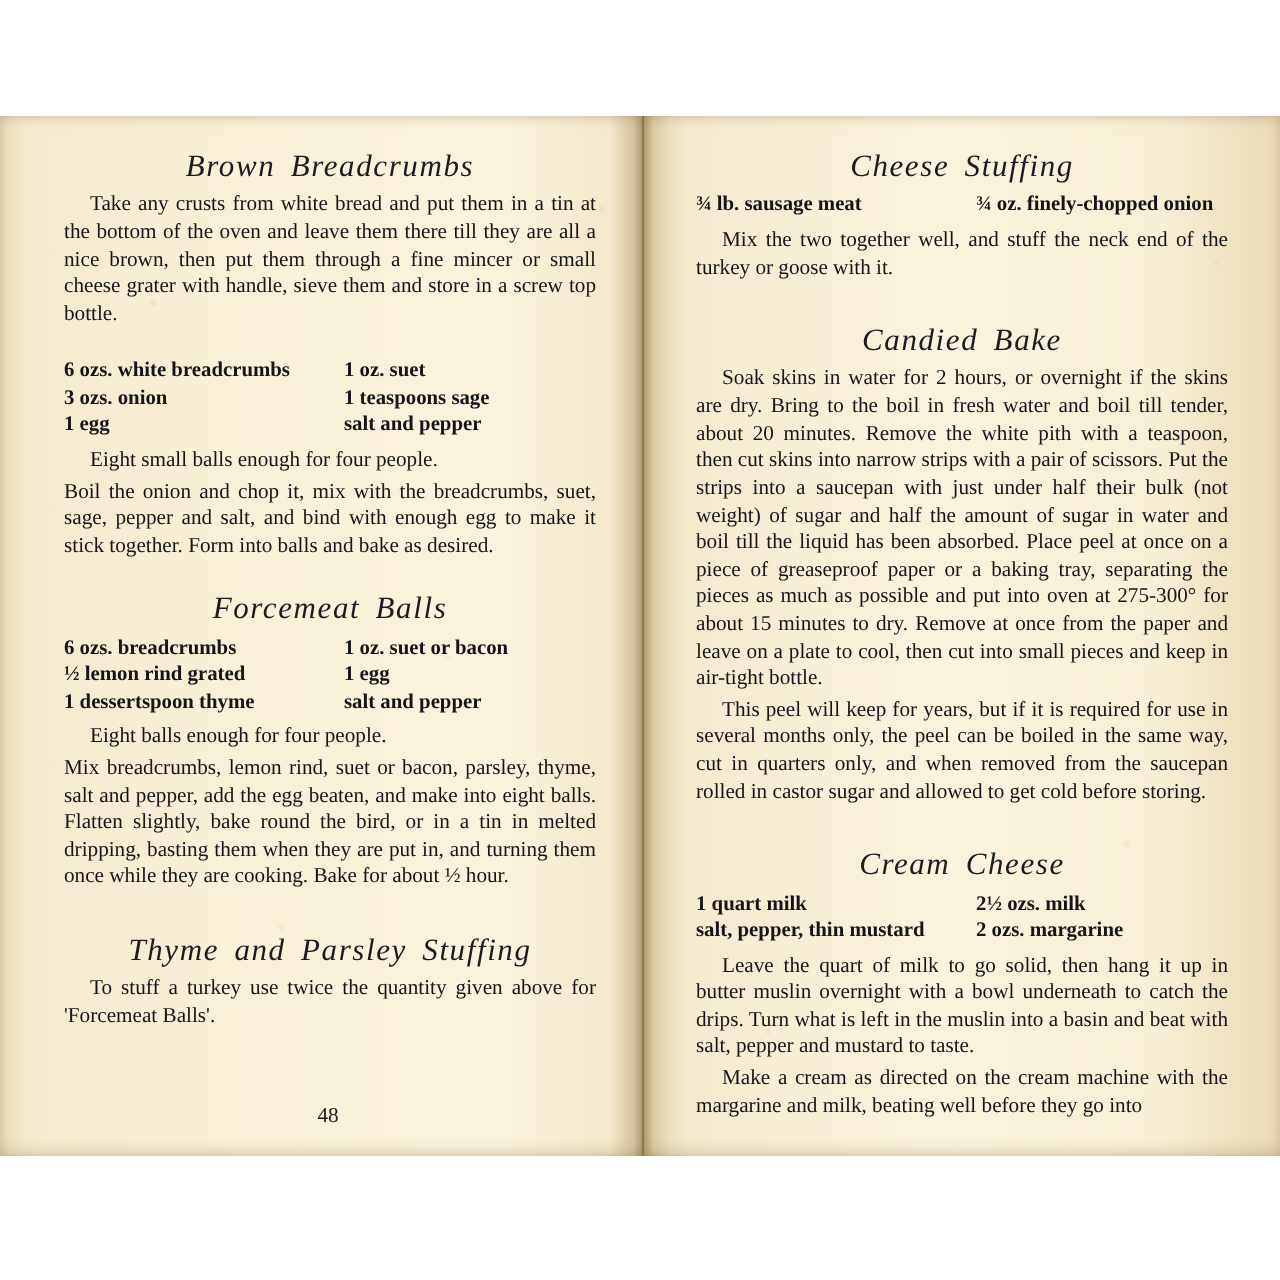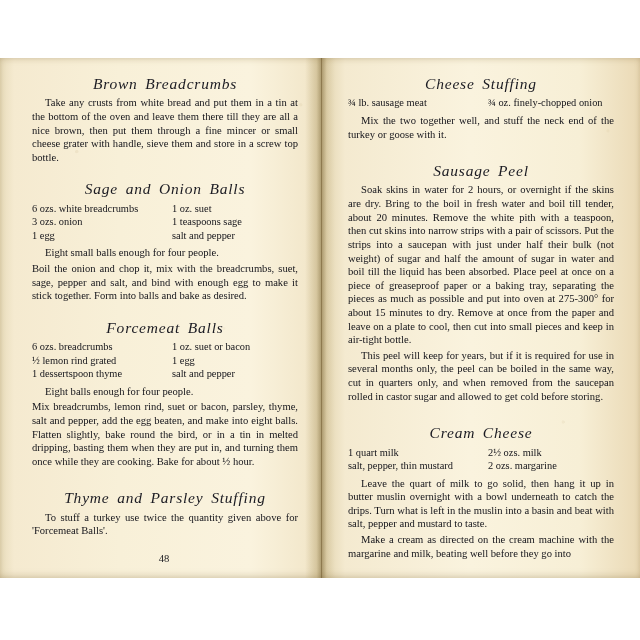--- a/index.html
+++ b/index.html
@@ -110,21 +110,21 @@
     line-height: 1.25;
   }
 
   .ingredients {
     display: flex;
     font-size: 10.4px;
     line-height: 1.30;
     color: #14141a;
     margin: 0 0 4px 0;
   }
-  .ing-col { flex: 1 1 50%; }
+  .ing-col { flex: 1 1 50%; font-weight: bold; }
   .ing-col.col2 { padding-left: 14px; }
   .ing-line { white-space: nowrap; }
 
   .body-text {
     font-size: 10.6px;
     line-height: 1.285;
     color: #14141a;
     text-align: justify;
     text-justify: inter-word;
     margin: 0 0 2px 0;
@@ -163,21 +163,20 @@
       <div class="spacer-sm"></div>
 
       <div class="recipe">
         <div class="recipe-title">Brown Breadcrumbs</div>
         <p class="body-text indent">Take any crusts from white bread and put them in a tin at the bottom of the oven and leave them there till they are all a nice brown, then put them through a fine mincer or small cheese grater with handle, sieve them and store in a screw top bottle.</p>
       </div>
 
       <div class="spacer-md"></div>
 
       <div class="recipe">
-        <div class="recipe-title">Sage and Onion Balls</div>
         <div class="ingredients">
           <div class="ing-col col1">
             <div class="ing-line">6 ozs. white breadcrumbs</div>
             <div class="ing-line">3 ozs. onion</div>
             <div class="ing-line">1 egg</div>
           </div>
           <div class="ing-col col2">
             <div class="ing-line">1 oz. suet</div>
             <div class="ing-line">1 teaspoons sage</div>
             <div class="ing-line">salt and pepper</div>
@@ -230,21 +229,21 @@
           <div class="ing-col col2">
             <div class="ing-line">¾ oz. finely-chopped onion</div>
           </div>
         </div>
         <p class="body-text indent">Mix the two together well, and stuff the neck end of the turkey or goose with it.</p>
       </div>
 
       <div class="spacer-lg"></div>
 
       <div class="recipe">
-        <div class="recipe-title">Sausage Peel</div>
+        <div class="recipe-title">Candied Bake</div>
         <p class="body-text indent">Soak skins in water for 2 hours, or overnight if the skins are dry. Bring to the boil in fresh water and boil till tender, about 20 minutes. Remove the white pith with a teaspoon, then cut skins into narrow strips with a pair of scissors. Put the strips into a saucepan with just under half their bulk (not weight) of sugar and half the amount of sugar in water and boil till the liquid has been absorbed. Place peel at once on a piece of greaseproof paper or a baking tray, separating the pieces as much as possible and put into oven at 275-300° for about 15 minutes to dry. Remove at once from the paper and leave on a plate to cool, then cut into small pieces and keep in air-tight bottle.</p>
         <p class="body-text indent">This peel will keep for years, but if it is required for use in several months only, the peel can be boiled in the same way, cut in quarters only, and when removed from the saucepan rolled in castor sugar and allowed to get cold before storing.</p>
       </div>
 
       <div class="spacer-lg"></div>
 
       <div class="recipe">
         <div class="recipe-title">Cream Cheese</div>
         <div class="ingredients">
           <div class="ing-col col1">

